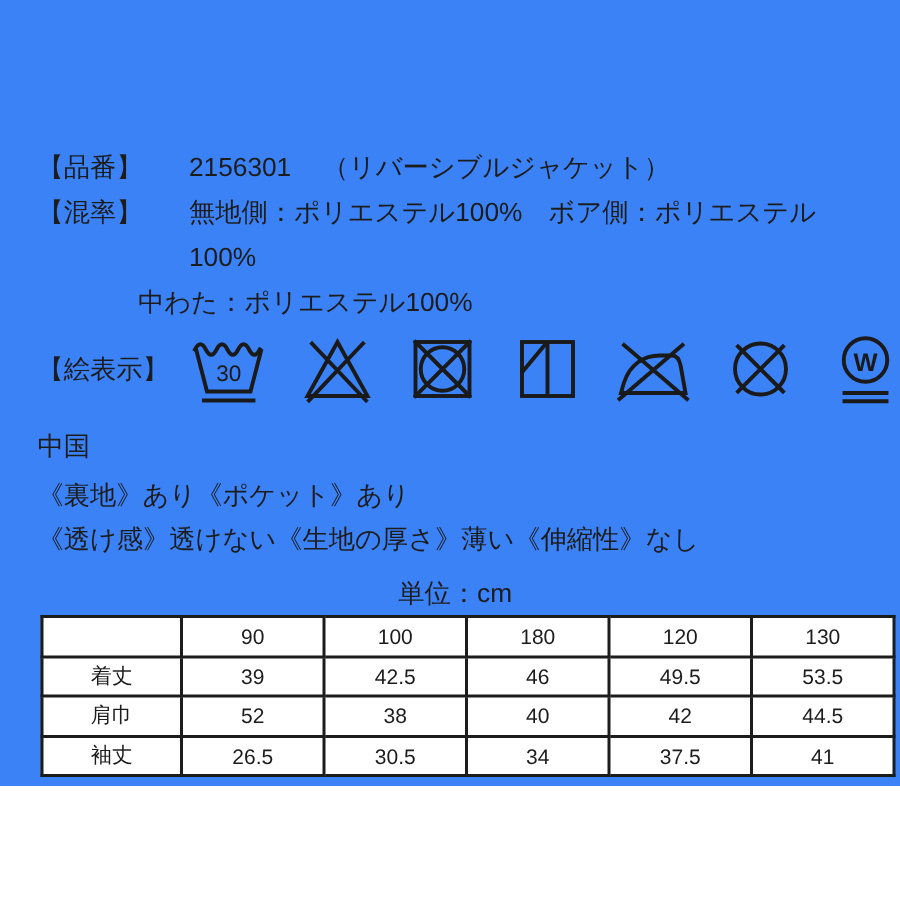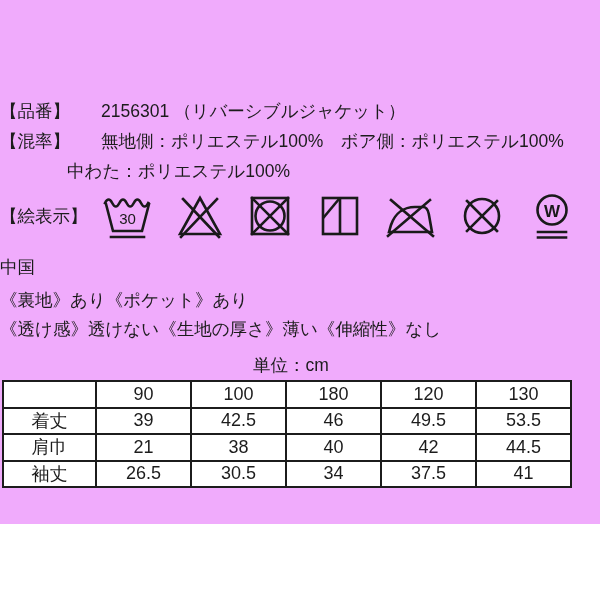--- a/index.html
+++ b/index.html
@@ -1,51 +1,51 @@
 <!DOCTYPE html>
 <html><head>
 <meta charset="utf-8">
 <style>
   html,body{margin:0;padding:0;background:#ffffff;}
   .page{
     position:relative;
     width:600px;height:524px;
-    background:#f0abfc;
+    background:#3b82f6;
     color:#1c1c1c;
     font-family:"Liberation Sans","DejaVu Sans",sans-serif;
     font-size:17.5px;
     box-sizing:border-box;
-    padding:96px 14px 0 0;
+    padding:96px 14px 0 25px;
     overflow:hidden;
   }
   .spec-row{display:flex;line-height:30px;}
   .spec-label{flex:0 0 101px;width:101px;}
   .spec-value{flex:1;}
-  .num-gap{}
+  .num-gap{margin-right:16px;}
   .indent{margin-left:67px;line-height:30px;}
   .care-row{display:flex;align-items:center;height:58px;margin-top:1px;}
   .care-label{flex:0 0 101px;width:101px;}
   .care-icons{display:flex;align-items:center;gap:20px;}
   .care-icons svg{display:block;}
   .origin-row{margin-top:7px;}
   .features p{margin:0;line-height:29px;}
   .features{margin-top:4px;}
   .unit{ text-align:center; margin:9px 4px 3px 0; }
   table.size{
     border-collapse:collapse;
     table-layout:fixed;
     width:568px;
     margin-left:2px;
   }
   table.size td{
     border:2px solid #1c1c1c;
     height:24.5px;
     text-align:center;
     vertical-align:middle;
-    font-size:18px;
+    font-size:14px;
     padding:0;
     background:#ffffff;
   }
   .sym-stroke{stroke:#1a1a1a;fill:none;stroke-width:2.6;stroke-linecap:square;}
   .sym-text{fill:#1a1a1a;font-family:"Liberation Sans","DejaVu Sans",sans-serif;}
 </style>
 </head>
 <body>
 
 <div class="page">
@@ -143,21 +143,21 @@
       <tr>
         <td>着丈</td>
         <td>39</td>
         <td>42.5</td>
         <td>46</td>
         <td>49.5</td>
         <td>53.5</td>
       </tr>
       <tr>
         <td>肩巾</td>
-        <td>21</td>
+        <td>52</td>
         <td>38</td>
         <td>40</td>
         <td>42</td>
         <td>44.5</td>
       </tr>
       <tr>
         <td>袖丈</td>
         <td>26.5</td>
         <td>30.5</td>
         <td>34</td>

